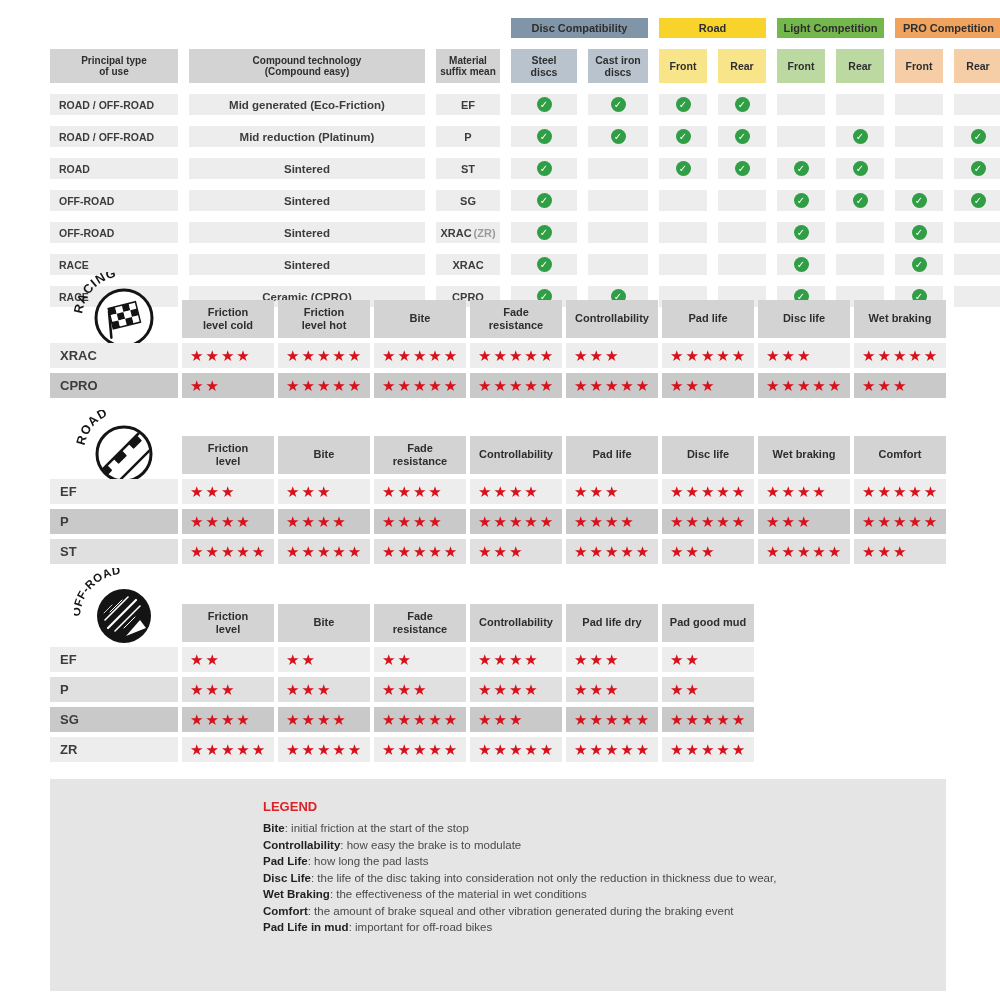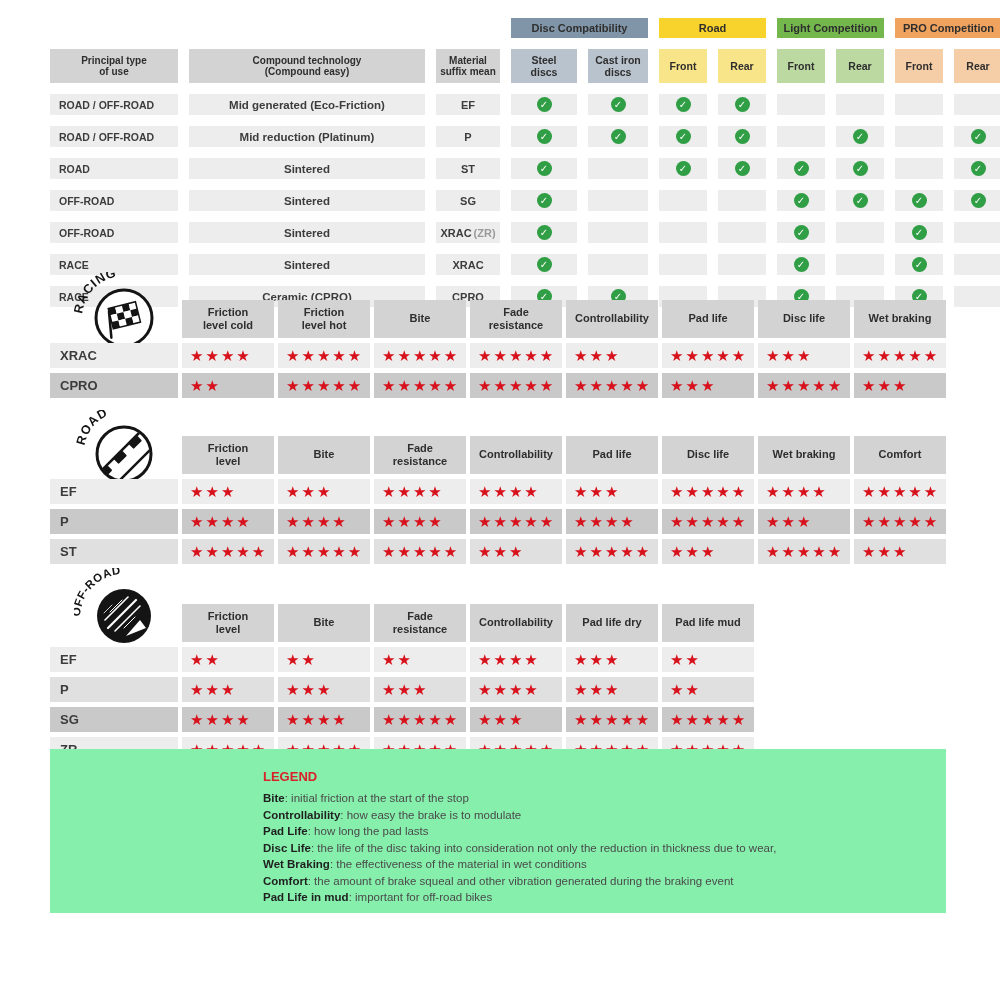--- a/index.html
+++ b/index.html
@@ -28,21 +28,21 @@
   .rating-grid { position:absolute; left:0;
     display:grid; grid-template-columns:128px repeat(var(--n,8),92px);
     grid-template-rows:38px; grid-auto-rows:25px; gap:5px 4px; }
   .r-hdr { background:#d3d3d3; font-size:11px; font-weight:bold; line-height:1.2; white-space:pre-line; }
   .r-label { justify-content:flex-start; padding-left:10px; font-size:13px; font-weight:bold; color:#3c3c3c; }
   .r-stars { justify-content:flex-start; padding-left:8px; color:#d8121c; font-size:15px;
     letter-spacing:2px; line-height:1; overflow:hidden; }
   .spacer { background:transparent; }
 
   
-  .legend { position:absolute; left:50px; top:749px; width:896px; height:164px; background:#86efac; }
+  .legend { position:absolute; left:50px; top:779px; width:896px; height:212px; background:#e5e5e5; }
   .legend-inner { padding:20px 20px 0 213px; }
   .legend-title { color:#d8232a; font-size:13px; font-weight:bold; margin-bottom:6px; }
   .legend-line { font-size:11.5px; color:#4a4a4a; line-height:16.5px; }
   .legend-line b { color:#1f1f1f; }
 
   svg text { font-family:"Liberation Sans","DejaVu Sans",sans-serif; }
 </style>
 </head>
 <body>
 
@@ -371,21 +371,21 @@
     </svg>
     <div class="rating-grid" style="--n:6; top:36px;">
         <div class="cell spacer"></div>
         <div class="cell r-hdr">Friction
 level</div>
         <div class="cell r-hdr">Bite</div>
         <div class="cell r-hdr">Fade
 resistance</div>
         <div class="cell r-hdr">Controllability</div>
         <div class="cell r-hdr">Pad life dry</div>
-        <div class="cell r-hdr">Pad life mud</div>
+        <div class="cell r-hdr">Pad good mud</div>
         <div class="cell r-label" style="background: rgb(237, 237, 237);">EF</div>
         <div class="cell r-stars" style="background: rgb(237, 237, 237);">★★</div>
         <div class="cell r-stars" style="background: rgb(237, 237, 237);">★★</div>
         <div class="cell r-stars" style="background: rgb(237, 237, 237);">★★</div>
         <div class="cell r-stars" style="background: rgb(237, 237, 237);">★★★★</div>
         <div class="cell r-stars" style="background: rgb(237, 237, 237);">★★★</div>
         <div class="cell r-stars" style="background: rgb(237, 237, 237);">★★</div>
         <div class="cell r-label" style="background: rgb(224, 224, 224);">P</div>
         <div class="cell r-stars" style="background: rgb(224, 224, 224);">★★★</div>
         <div class="cell r-stars" style="background: rgb(224, 224, 224);">★★★</div>

